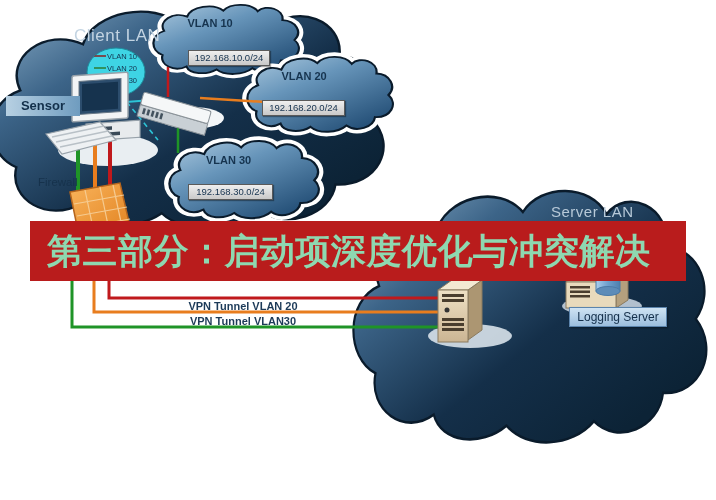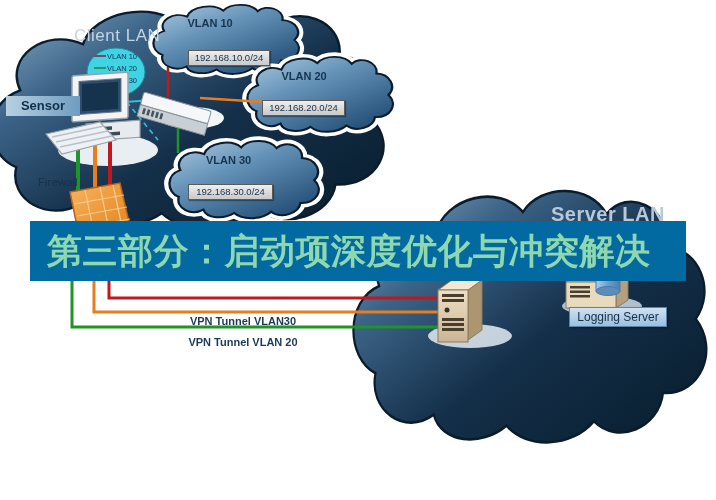--- a/index.html
+++ b/index.html
@@ -1,36 +1,36 @@
 <!DOCTYPE html>
 <html><head>
 <meta charset="utf-8">
 <style>
   html,body{margin:0;padding:0;background:#ffffff;}
   .stage{position:relative;width:716px;height:500px;overflow:hidden;background:#ffffff;
          font-family:"Liberation Sans",sans-serif;}
   .stage svg{position:absolute;left:0;top:0;}
   .lbl{position:absolute;color:#15324e;}
   .cloud-title{font-size:17px;color:#c3d4e2;letter-spacing:0.5px;text-align:right;}
-  .cloud-title.server{font-size:20px;color:#b7c9d8;font-weight:bold;}
+  .cloud-title.server{font-size:15px;color:#b7c9d8;}
   .vlan-name{font-size:11px;font-weight:700;color:#16344f;text-align:center;}
   .ip-box{position:absolute;background:linear-gradient(180deg,#efefef,#c9c9c9);
           border:1px solid #5a5a5a;font-size:9.5px;color:#15324e;text-align:center;
           line-height:14px;height:14px;box-shadow:1px 1px 1px rgba(0,0,0,.35);}
   .sensor-ribbon{position:absolute;left:6px;top:96px;width:74px;height:20px;
           background:linear-gradient(90deg,#b7d0e2,#6f9cbf);
           font-size:13px;font-weight:600;color:#122f4a;text-align:center;line-height:20px;}
   .fw-label{font-size:11.5px;font-weight:400;color:#16324c;}
   .vpn-label{position:absolute;left:148px;width:190px;text-align:center;
           font-size:11px;font-weight:700;color:#1c3a58;}
   .srv-label{position:absolute;background:linear-gradient(180deg,#cfe3f3,#9cbedd);
           border:1px solid #5b84ac;color:#142f4a;font-size:12px;text-align:center;
           line-height:1.25;box-shadow:1px 1px 2px rgba(0,0,0,.4);}
   .banner{position:absolute;left:30px;top:221px;width:656px;height:60px;
-          background:#0369a1;color:#8ed8b0;font-size:35px;font-weight:600;
+          background:#b91c1c;color:#8ed8b0;font-size:35px;font-weight:600;
           line-height:60px;padding-left:17px;box-sizing:border-box;white-space:nowrap;
           letter-spacing:0.5px;}
 </style>
 </head>
 <body>
 
 <div class="stage">
 
   <svg width="716" height="500" viewBox="0 0 716 500">
     <defs>
@@ -195,19 +195,19 @@
 
   <div class="lbl vlan-name" style="left:264px;top:70px;width:80px;">VLAN 20</div>
   <div class="ip-box" style="left:262px;top:100px;width:81px;">192.168.20.0/24</div>
 
   <div class="lbl vlan-name" style="left:186px;top:154px;width:85px;">VLAN 30</div>
   <div class="ip-box" style="left:188px;top:184px;width:83px;">192.168.30.0/24</div>
 
   <div class="sensor-ribbon">Sensor</div>
   <div class="lbl fw-label" style="left:38px;top:176px;">Firewall</div>
 
-  <div class="vpn-label" style="top:300px;margin-top:36px;">VPN Tunnel VLAN 20</div>
+  <div class="vpn-label" style="top:300px;">VPN Tunnel VLAN 20</div>
   <div class="vpn-label" style="top:315px;">VPN Tunnel VLAN30</div>
 
   <div class="srv-label" style="left:569px;top:307px;width:96px;height:18px;line-height:18px;">Logging Server</div>
 
   <div class="banner">第三部分：启动项深度优化与冲突解决</div>
 </div>
 
 </body></html>

